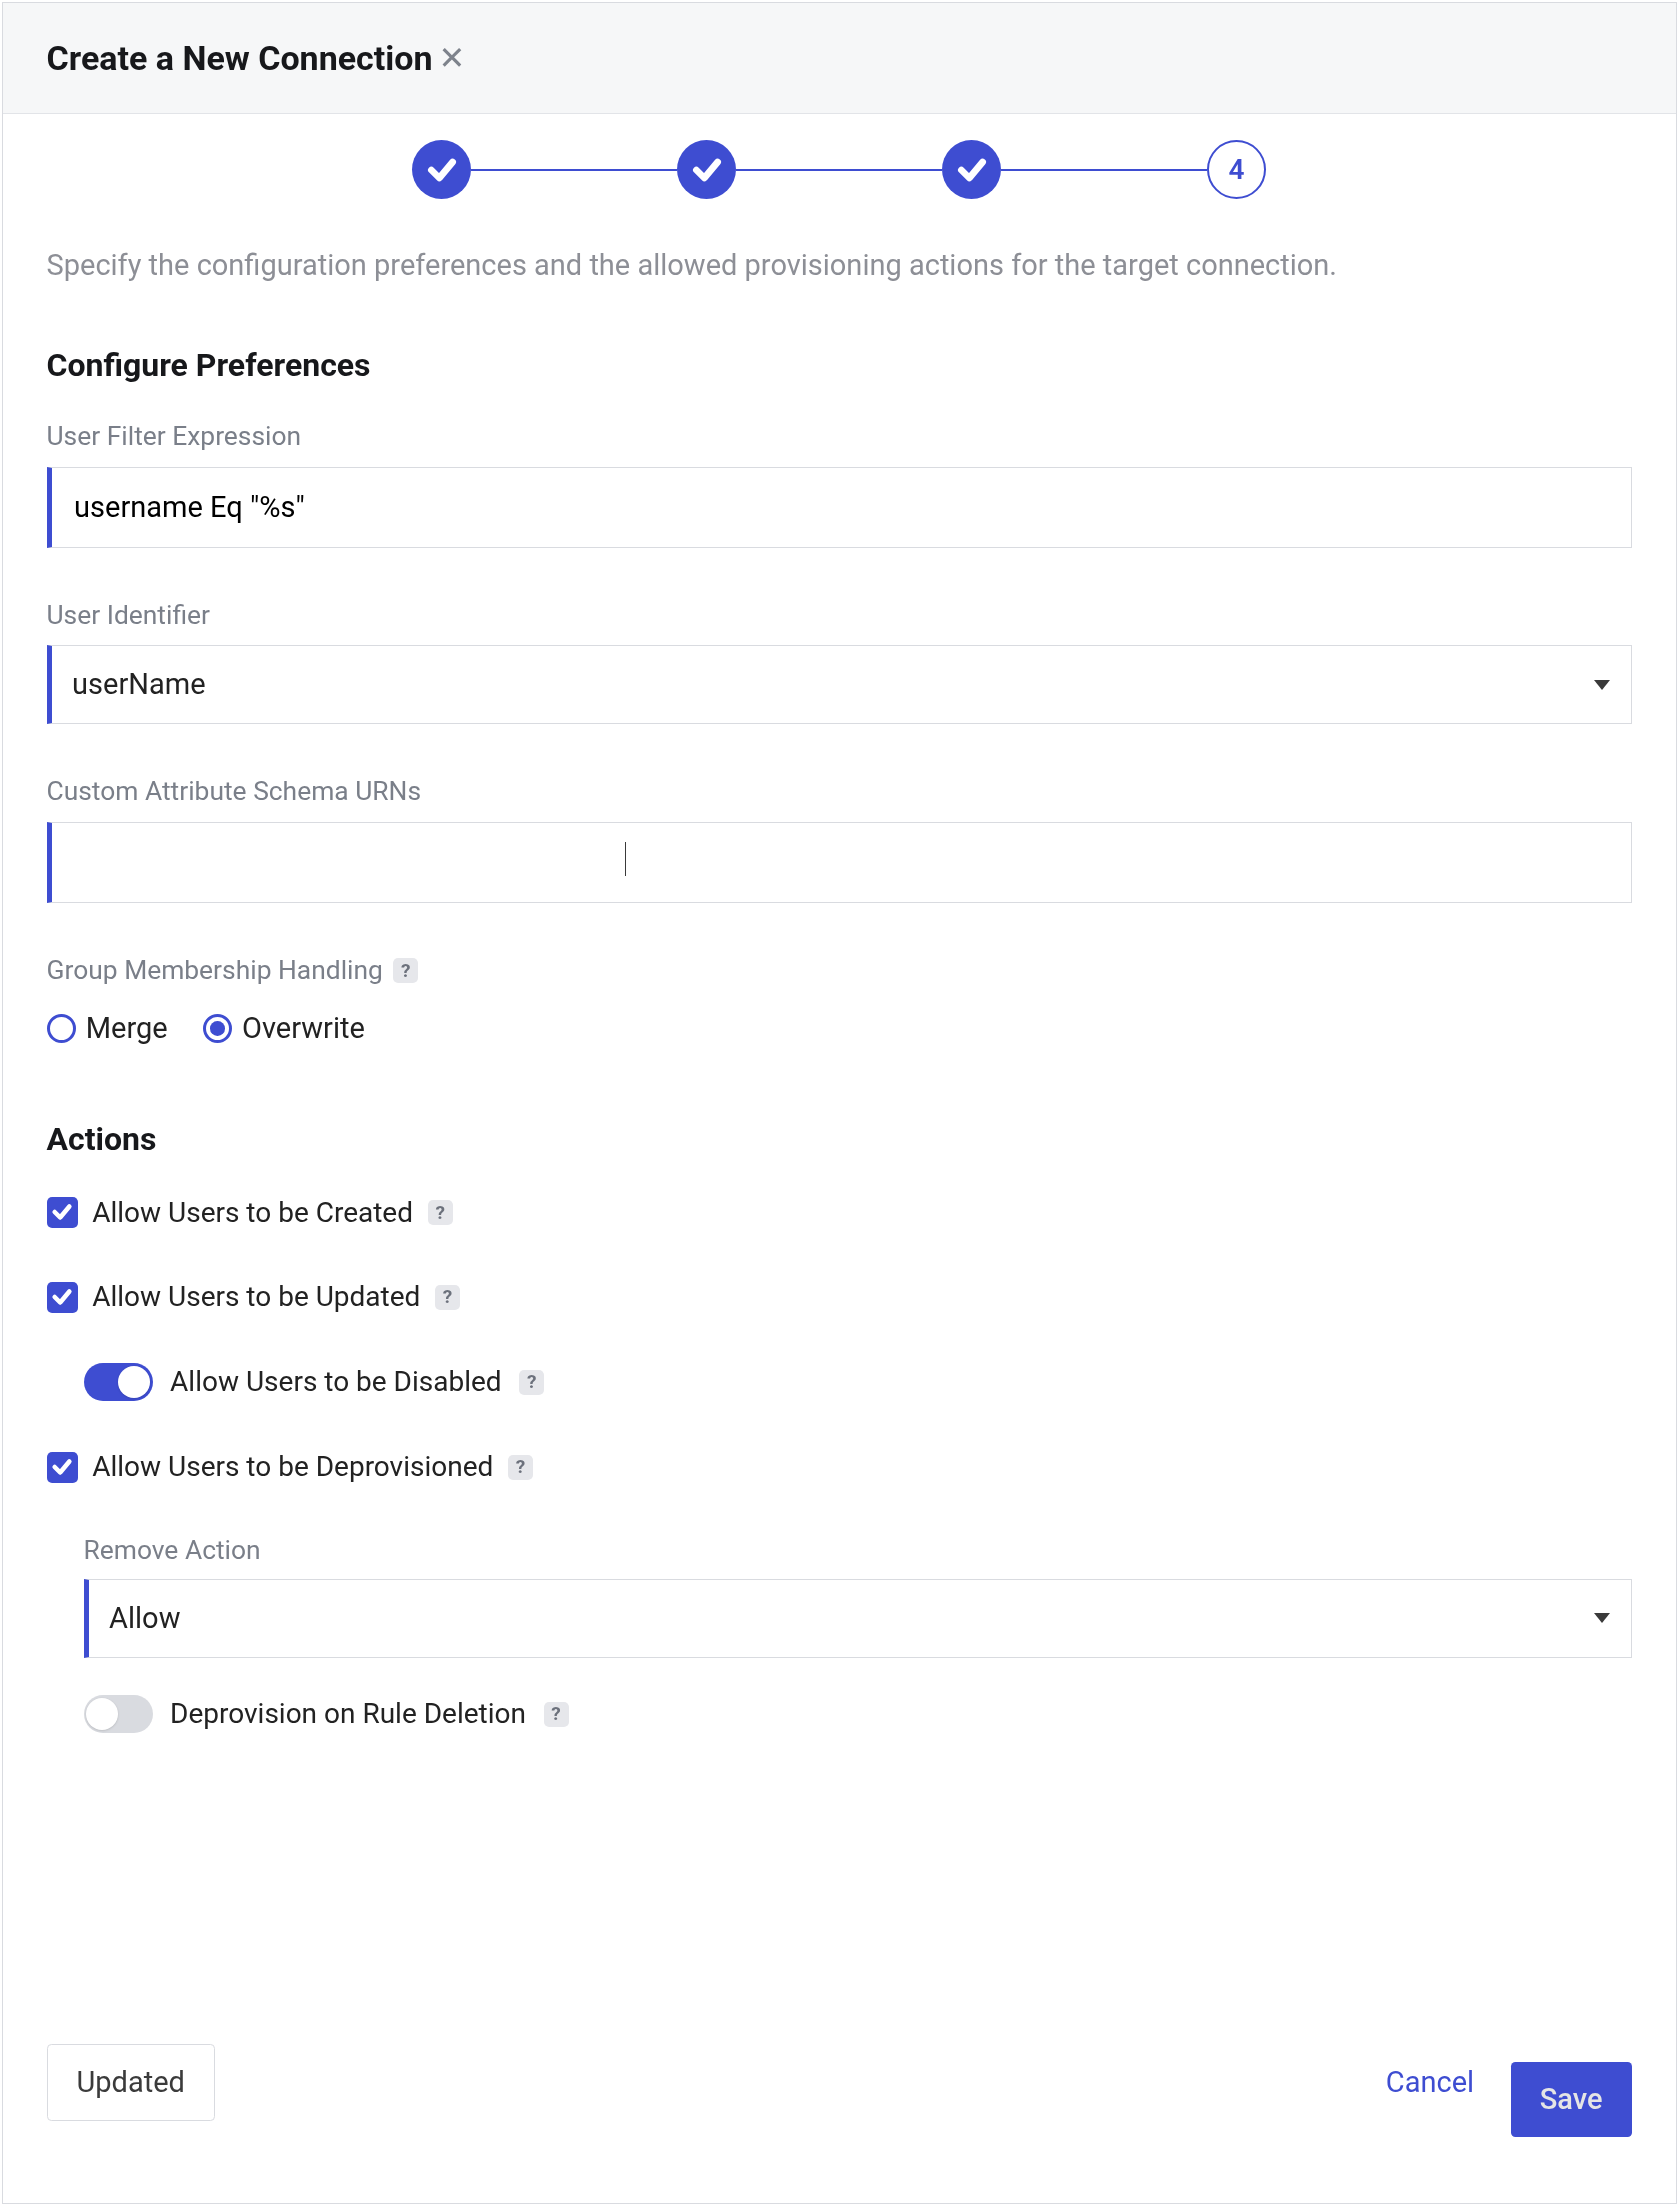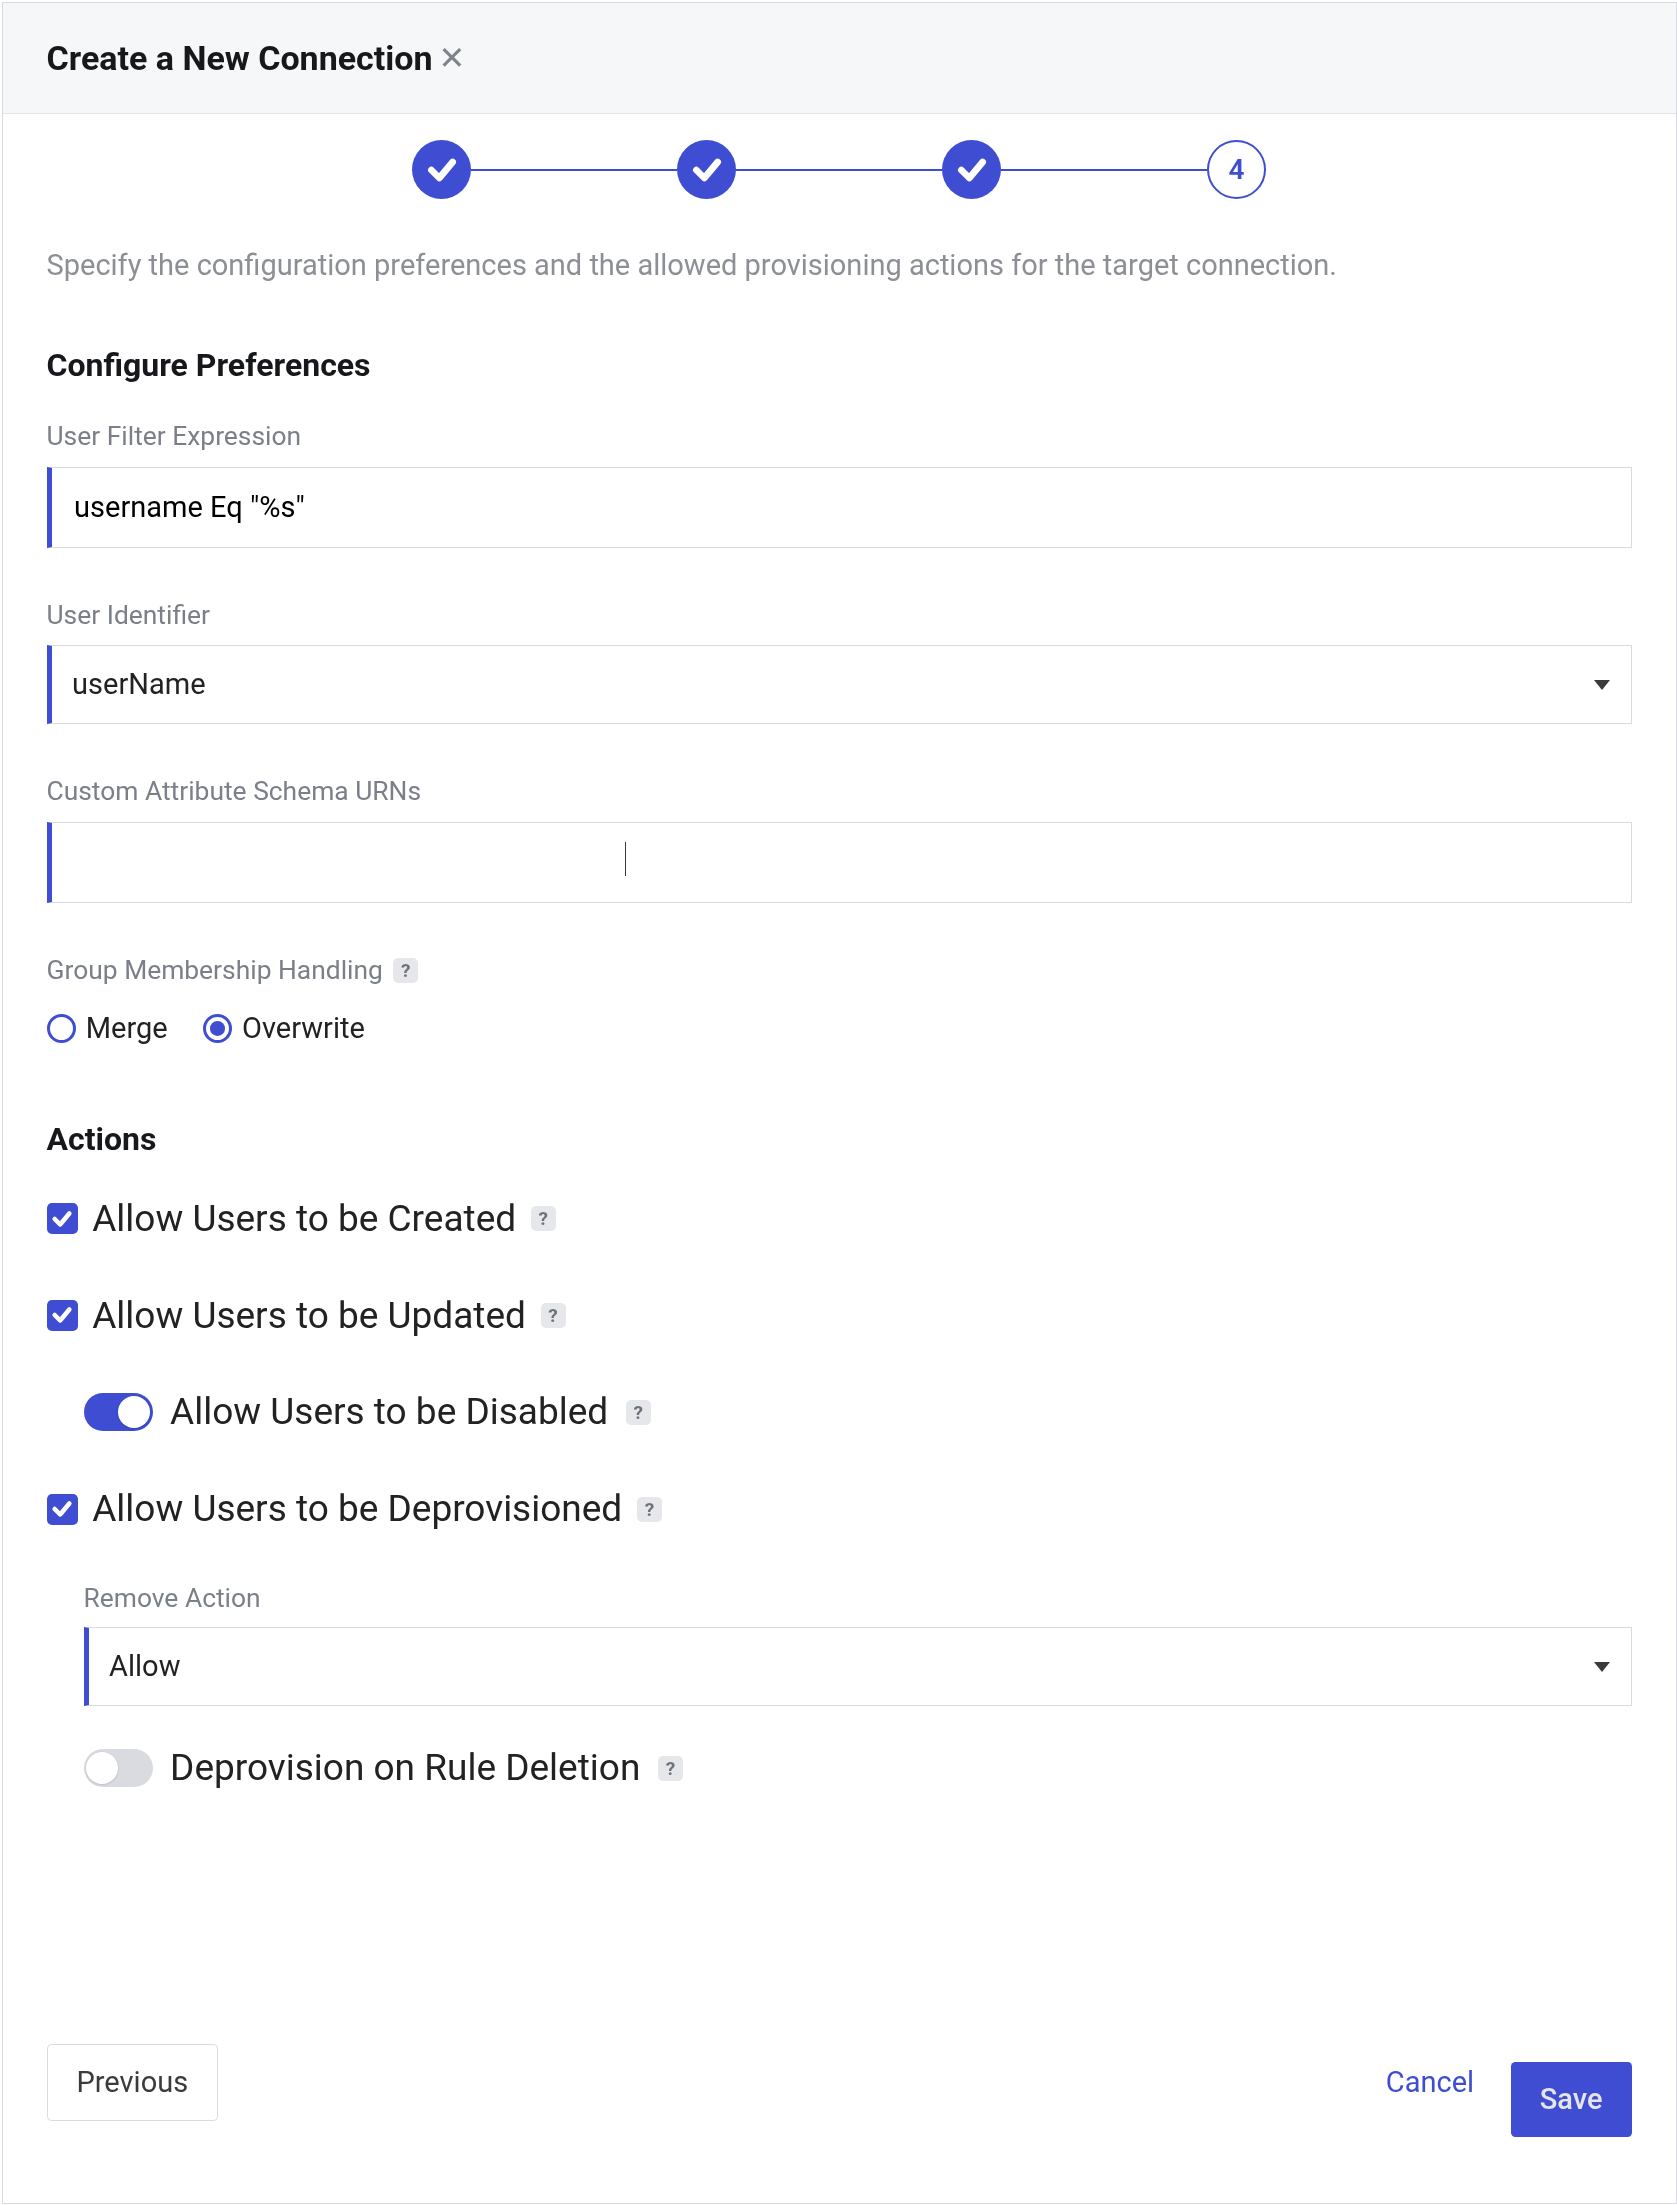--- a/index.html
+++ b/index.html
@@ -83,21 +83,21 @@
     display:inline-flex;align-items:center;justify-content:center;font-size:19px;font-weight:700;
   }
   .radio-row{display:flex;align-items:center;gap:35px;padding-top:8.8px;}
   .radio{display:flex;align-items:center;gap:10.3px;cursor:pointer;}
   .radio-outer{width:29px;height:29px;border-radius:50%;border:3.7px solid var(--accent);display:flex;align-items:center;justify-content:center;}
   .radio-inner{width:14.7px;height:14.7px;border-radius:50%;background:var(--accent);}
   .radio-label{font-size:29px;color:#222;}
   .check-row{display:flex;align-items:center;gap:14.7px;margin-bottom:47px;}
   .checkbox{width:31px;height:31px;border-radius:5.1px;background:var(--accent);display:flex;align-items:center;justify-content:center;flex-shrink:0;}
   .checkbox svg{width:22px;height:22px;stroke:#fff;stroke-width:5;fill:none;stroke-linecap:round;stroke-linejoin:round;}
-  .check-label{font-size:37px;color:#222;}
+  .check-label{font-size:28px;color:#222;}
   .indent{padding-left:37px;}
   .toggle-row{display:flex;align-items:center;gap:17.6px;margin-bottom:47px;}
   .toggle{width:69px;height:38px;border-radius:22px;position:relative;cursor:pointer;flex-shrink:0;}
   .toggle-on{background:var(--accent);}
   .toggle-off{background:var(--off-bg);}
   .knob{position:absolute;top:2.9px;width:32px;height:32px;border-radius:50%;background:#fff;box-shadow:0 0.7px 2.2px rgba(0,0,0,0.15);}
   .toggle-on .knob{right:2.9px;}
   .toggle-off .knob{left:2.9px;}
   .sub-label{color:var(--text-muted);font-size:26.4px;padding-bottom:10.3px;}
   .footer{
@@ -245,21 +245,21 @@
       <div class="toggle-row">
         <span class="toggle toggle-off">
             <span class="knob"></span>
           </span>
         <span class="check-label">Deprovision on Rule Deletion</span>
         <span class="help-badge">?</span>
       </div>
     </div>
 
     <div class="footer">
-      <span class="btn btn-prev">Previous</span>
+      <span class="btn btn-prev">Updated</span>
       <div class="footer-right">
         <span class="btn btn-cancel">Cancel</span>
         <span class="btn btn-save">Save</span>
       </div>
     </div>
 
   </div>
 </div>
 
 

